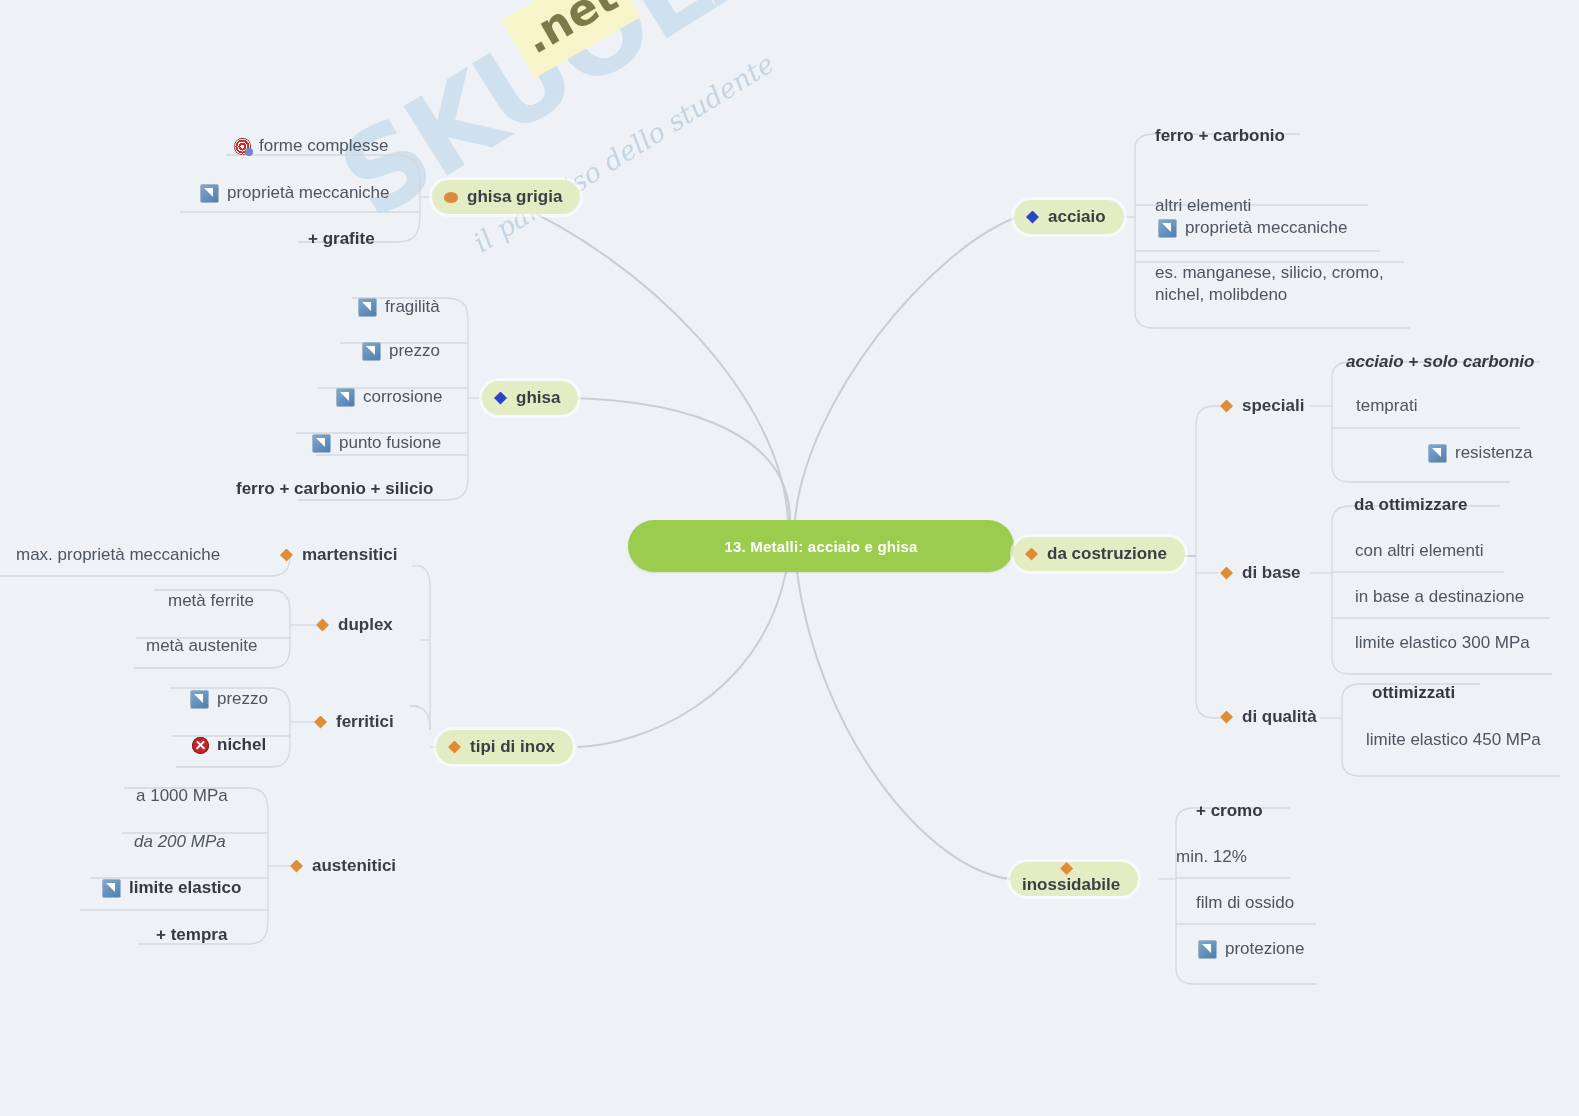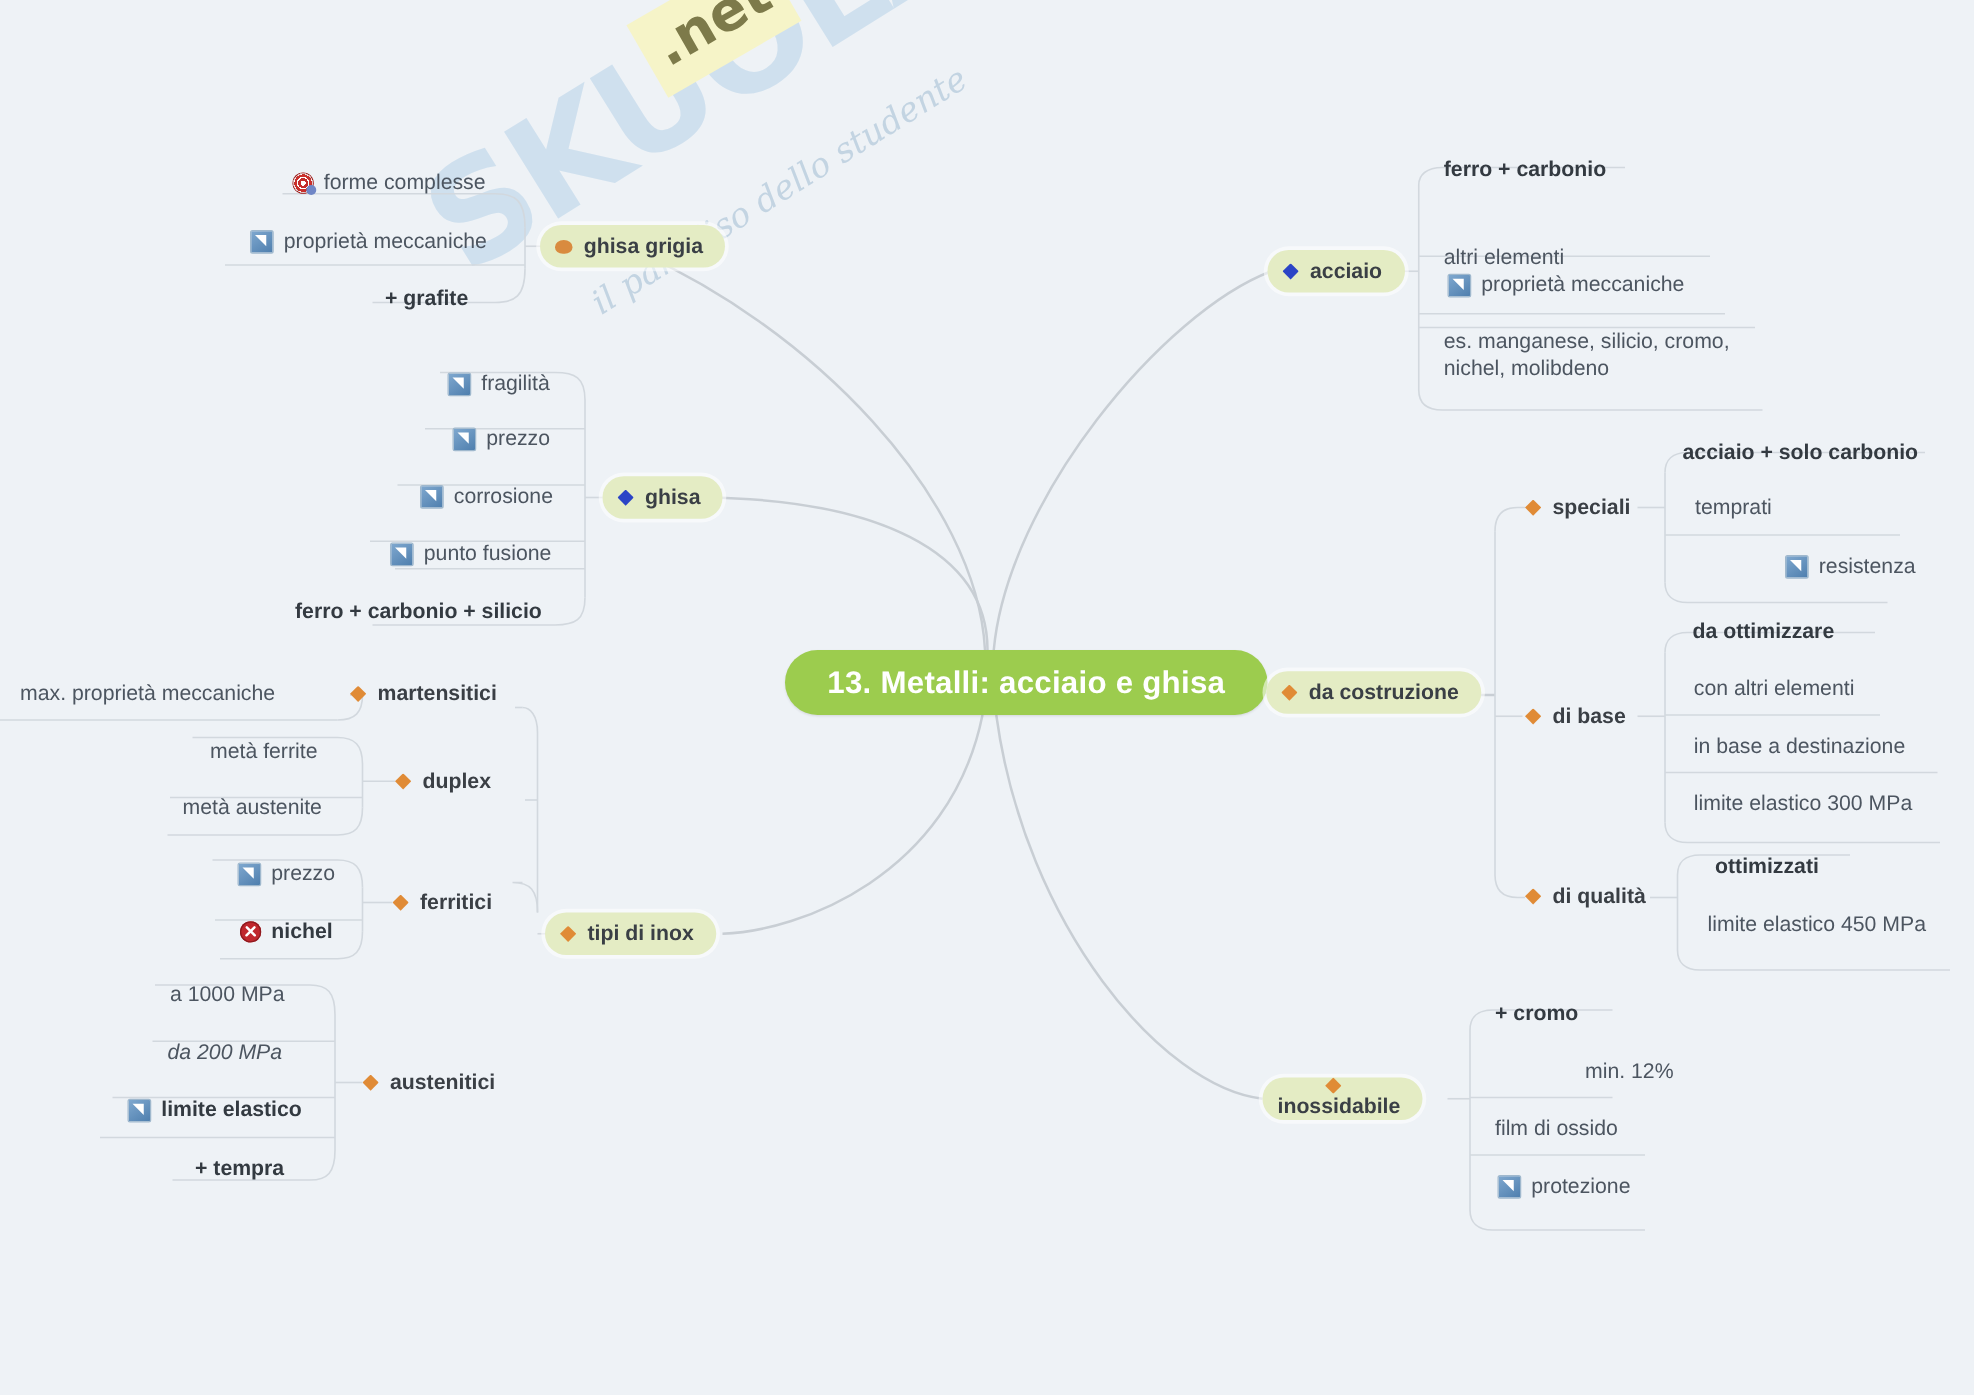--- a/index.html
+++ b/index.html
@@ -44,21 +44,21 @@
   #links path.thick{stroke-width:2.0;}
   #links path.leafline{stroke:#d2d8de;stroke-width:1.3;}
 
   
   .node{position:absolute;white-space:nowrap;display:flex;align-items:center;}
 
   .root{
     background:#9ccc4e;color:#ffffff;
     border-radius:28px;
     padding:0 28px;height:52px;
-    font-size:25px;font-weight:bold;
+    font-size:15px;font-weight:bold;
     justify-content:center;
     box-shadow:0 1px 2px rgba(0,0,0,.10);
     letter-spacing:.2px;
   }
 
   .lvl1{
     background:#e4ecc4;border-radius:18px;
     height:34px;padding:0 18px 0 12px;
     font-size:17px;font-weight:bold;color:#3a3f45;
     box-shadow:0 0 0 3px rgba(255,255,255,.55);
@@ -353,21 +353,21 @@
 
   <div class="node lvl1" style="left:1013px;top:537px;">
     <span class="bul orange"></span>
     <span class="lbl">da costruzione</span>
   </div>
 
   <div class="node lvl2" style="left:1220px;top:392px;">
     <span class="bul orange"></span>
     <span class="lbl">speciali</span>
   </div>
-  <div class="node leaf bold" style="left:1346px;top:348px;">
+  <div class="node leaf bold" style="left:1346px;top:348px;font-style:italic;">
     <span class="lbl">acciaio + solo carbonio</span>
   </div>
   <div class="node leaf" style="left:1356px;top:392px;">
     <span class="lbl">temprati</span>
   </div>
   <div class="node leaf" style="left:1428px;top:439px;">
     <span class="ico arrow"></span>
     <span class="lbl">resistenza</span>
   </div>
 
@@ -400,21 +400,21 @@
   </div>
 
   <div class="node lvl1" style="left:1010px;top:862px;flex-direction:column;">
     <span class="bul orange"></span>
     <span class="lbl">inossidabile</span>
   </div>
 
   <div class="node leaf bold" style="left:1196px;top:797px;">
     <span class="lbl">+ cromo</span>
   </div>
-  <div class="node leaf" style="left:1268px;top:843px;">
+  <div class="node leaf" style="left:1176px;top:843px;">
     <span class="lbl">min. 12%</span>
   </div>
   <div class="node leaf" style="left:1196px;top:889px;">
     <span class="lbl">film di ossido</span>
   </div>
   <div class="node leaf" style="left:1198px;top:935px;">
     <span class="ico arrow"></span>
     <span class="lbl">protezione</span>
   </div>
 

